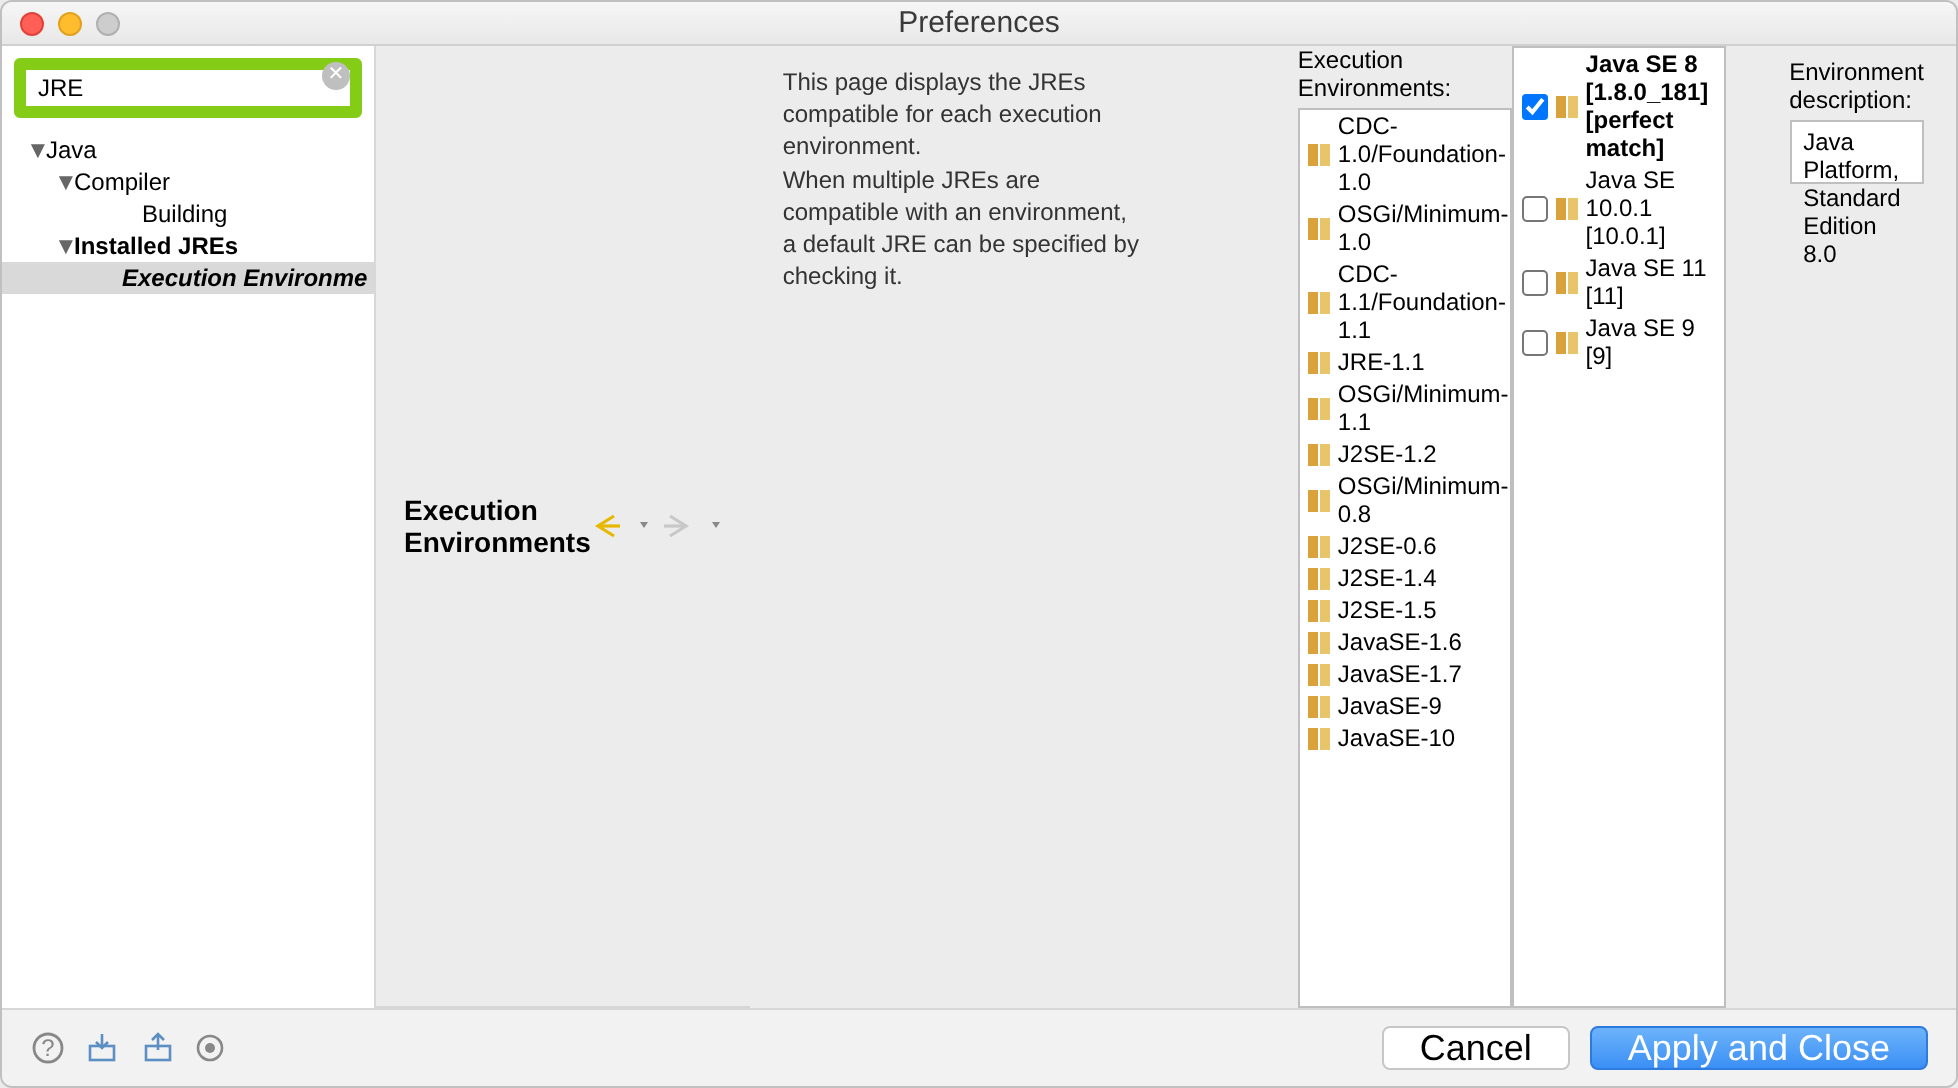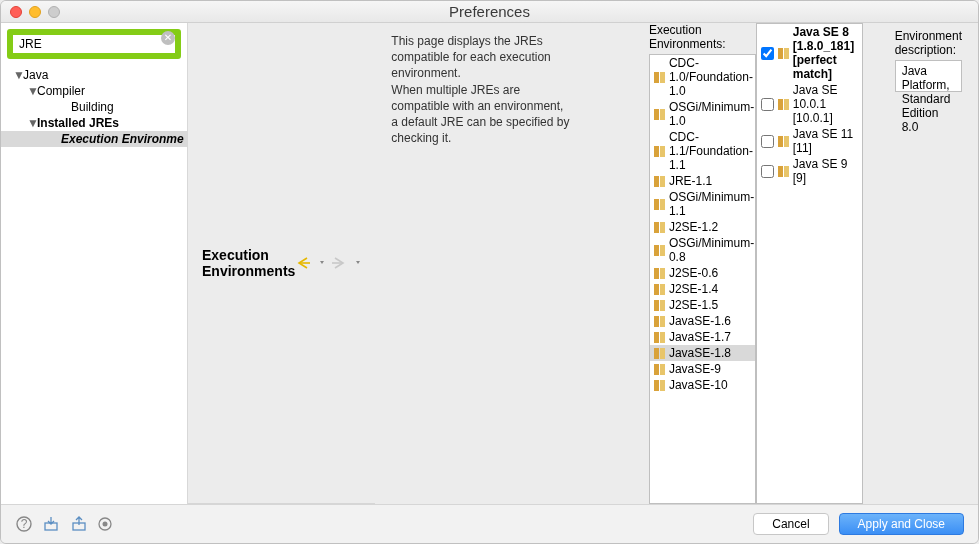--- a/index.html
+++ b/index.html
@@ -42,21 +42,21 @@
 .jre-icon .a { background:#d9a23a; }
 .jre-icon .b { background:#e8c56a; }
 .cb { width:13px; height:13px; }
 .envdesc { padding:6px 16px 10px; }
 .envdesc-label { margin-bottom:3px; }
 .envdesc-box { background:#fff; border:1px solid #bfbfbf; padding:3px 6px; height:32px; }
 .footer { display:flex; align-items:center; padding:8px 14px; border-top:1px solid #d6d6d6; background:#f2f2f2; }
 .footer-left { display:flex; gap:8px; align-items:center; }
 .footer-left svg, .footer-left .ficon { cursor:pointer; color:#666; }
 .footer-spacer { flex:1; }
-.btn { height:22px; padding:0 18px; border-radius:4px; border:1px solid #c7c7c7; background:#fff; cursor:pointer; font-size:12px; }
+.btn { height:22px; padding:0 18px; border-radius:4px; border:1px solid #c7c7c7; background:#fff; cursor:pointer; font-size:18px; }
 .btn.primary { background:linear-gradient(#6cb3fa,#3b8ff5); border:1px solid #2d7ae0; color:#fff; margin-left:10px; }
 </style>
 </head>
 <body>
 
 <div class="titlebar">
   <div class="traffic">
     <div class="tl red"></div>
     <div class="tl yellow"></div>
     <div class="tl green"></div>
@@ -199,27 +199,20 @@
               </span>
               <span>JavaSE-1.6</span>
             </div>
             <div class="li">
               <span class="jre-icon">
                 <span class="a"></span>
                 <span class="b"></span>
               </span>
               <span>JavaSE-1.7</span>
             </div>
-            <div class="li sel">
-              <span class="jre-icon">
-                <span class="a"></span>
-                <span class="b"></span>
-              </span>
-              <span>JavaSE-1.8</span>
-            </div>
             <div class="li">
               <span class="jre-icon">
                 <span class="a"></span>
                 <span class="b"></span>
               </span>
               <span>JavaSE-9</span>
             </div>
             <div class="li">
               <span class="jre-icon">
                 <span class="a"></span>

